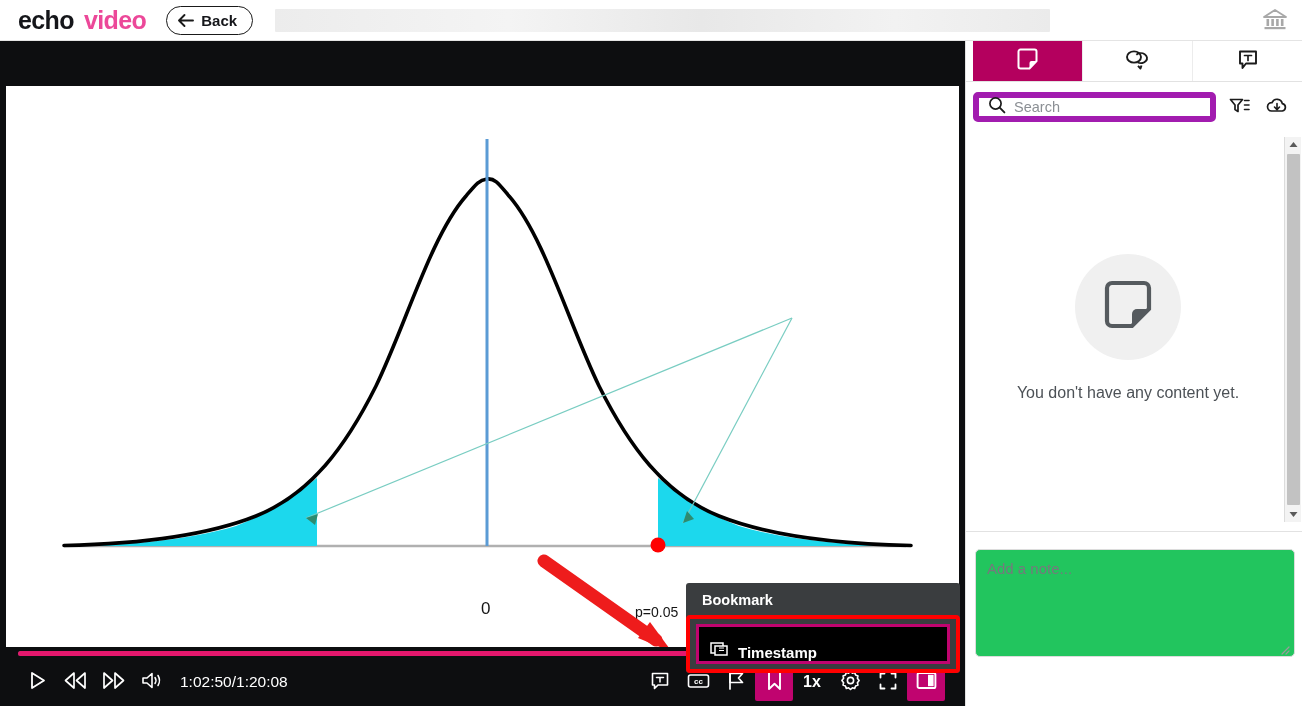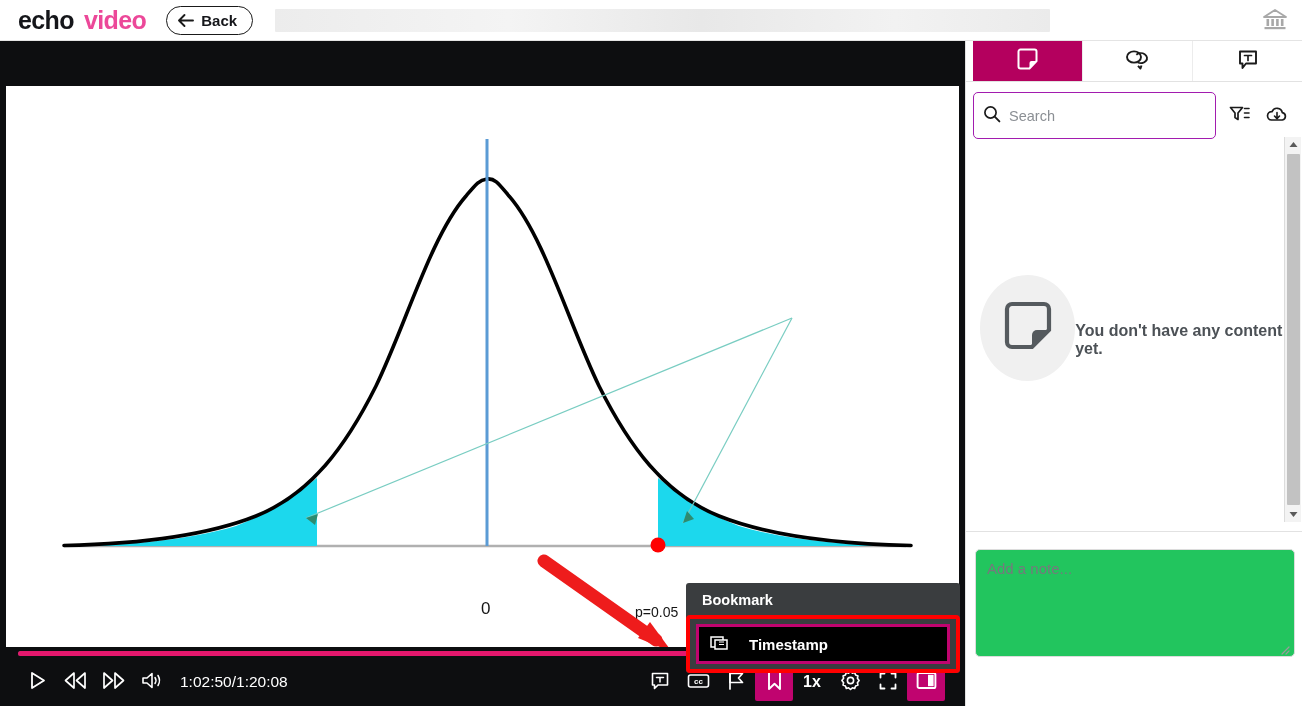--- a/index.html
+++ b/index.html
@@ -82,21 +82,21 @@
     position:absolute; left:16px; top:9px;
     font-size: 14.5px; font-weight: 700; color:#ffffff;
   }
   .bm-redbox {
     position:absolute; left:0px; top:32px; width:274px; height:58px;
     border: 4px solid #ff0000; border-radius: 4px;
   }
   .bm-item {
     position:absolute; left:10px; top:41px; width:254px; height:40px;
     background:#000000; border: 3px solid #c0046f;
-    display:flex; align-items:center; gap:20px; padding-left:11px;
+    display:flex; align-items:flex-end; gap:9px; padding-left:11px;
     cursor:pointer;
   }
   .bm-item-label { font-size: 15px; font-weight: 700; color:#ffffff; }
 
   
   .controls {
     position: absolute; left: 0; bottom: 0; width: 965px; height: 59px;
     background: #0d0e10;
   }
   .progress-track {
@@ -136,36 +136,36 @@
     cursor:pointer; background:#ffffff; border:none;
     border-right: 1px solid #ececec;
   }
   .tab:last-child { border-right: none; }
   .tab.active { background: #b4005e; }
 
   .search-row {
     display:flex; align-items:center; padding: 10px 10px 10px 7px; gap: 8px;
   }
   .search-box {
-    flex: 1; height: 47px; border: 1px solid #a21caf; border-radius: 5px;
+    flex: 1; height: 30px; border: 6px solid #a21caf; border-radius: 5px;
     display:flex; align-items:center; padding-left: 9px; gap: 8px; background:#fff;
   }
   .search-input {
     border:none; outline:none; flex:1; font-size: 14.5px; color:#333;
     font-family: "Liberation Sans", sans-serif; background: transparent;
   }
   .search-input::placeholder { color:#8b8f94; }
   .icon-btn {
     width: 30px; height: 30px; display:flex; align-items:center; justify-content:center;
     background:transparent; border:none; cursor:pointer;
   }
 
   .empty-area {
-    position:absolute; left: 14px; top: 96px; width: 310px; height: 382px;
-    display:flex; align-items:center; justify-content:center;font-weight:bold;
+    position:absolute; left: 7px; top: 96px; width: 310px; height: 382px;
+    display:flex; flex-direction:column; align-items:center; justify-content:center;
   }
   .empty-circle {
     width: 106px; height: 106px; border-radius: 50%; background:#f0f0f0;
     display:flex; align-items:center; justify-content:center;
   }
   .empty-text {
     margin-top: 24px; font-size: 16px; color:#4c5156;
   }
 
   

